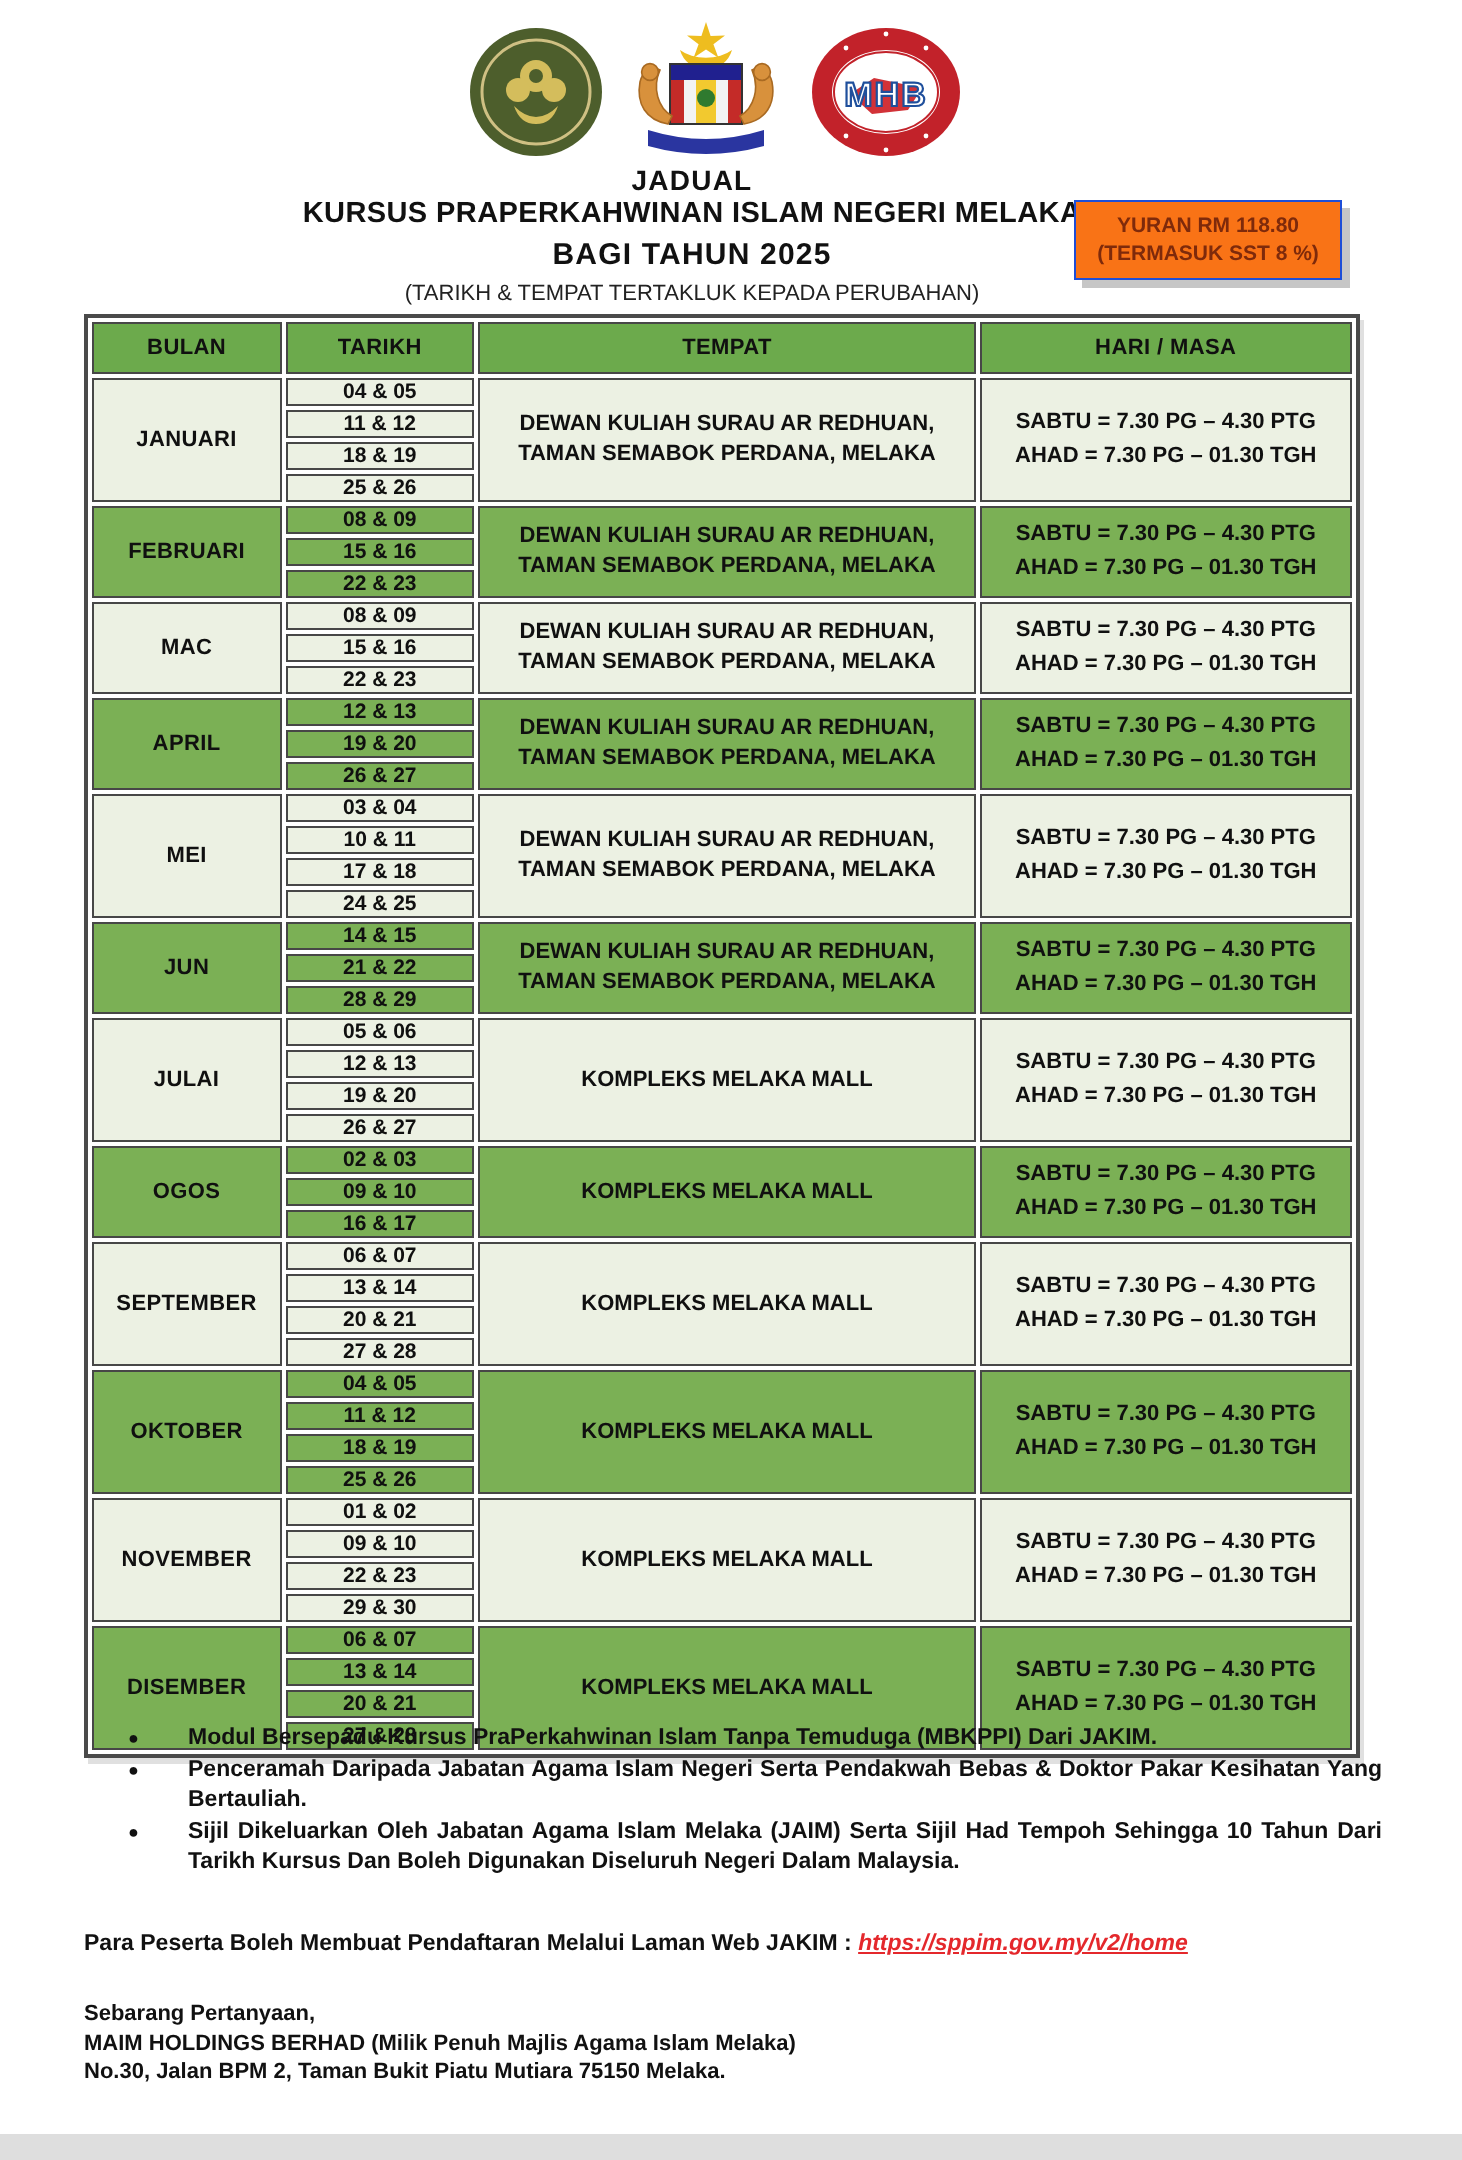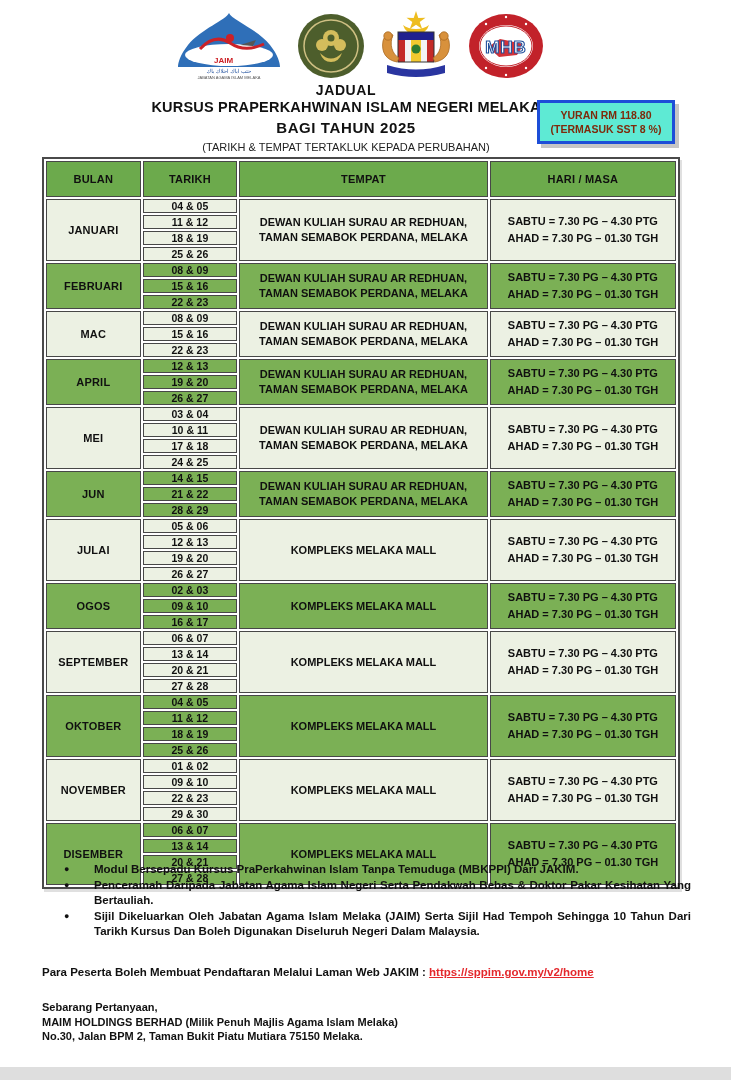--- a/index.html
+++ b/index.html
@@ -9,70 +9,58 @@
   .logos{position:absolute;top:10px;left:0;width:716px;display:flex;justify-content:center;
          align-items:center;gap:8px;}
   .logos span{display:inline-block;}
   
   .titles{position:absolute;top:82px;left:0;width:692px;text-align:center;}
   .t1{font-size:14px;font-weight:bold;letter-spacing:.6px;}
   .t2{font-size:14.5px;font-weight:bold;margin-top:1px;letter-spacing:.2px;}
   .t3{font-size:15px;font-weight:bold;margin-top:4px;letter-spacing:.6px;}
   .t4{font-size:11px;margin-top:5px;color:#222;}
   
-  .feebox{position:absolute;left:537px;top:100px;width:128px;background:#5eead4;
-          border:3px solid #1d4ed8;box-shadow:4px 4px 0 #c6c6c6;color:#7e2a0b;
+  .feebox{position:absolute;left:537px;top:100px;width:128px;background:#f97316;
+          border:1px solid #1d4ed8;box-shadow:4px 4px 0 #c6c6c6;color:#7e2a0b;
           font-size:10.5px;font-weight:bold;text-align:center;padding:5px 2px;line-height:14px;}
   
   table.sched{position:absolute;top:157px;left:42px;width:638px;table-layout:fixed;
               border-collapse:separate;border-spacing:2px;background:#fff;
               border:2px solid #4a4a4a;box-shadow:2px 3px 0 rgba(0,0,0,.12);}
   table.sched th,table.sched td{box-sizing:border-box;border:1px solid #474747;
               text-align:center;vertical-align:middle;font-weight:bold;padding:0;color:#101010;}
-  table.sched th{background:#6caa4c;height:36px;font-size:11px;letter-spacing:.2px;}
+  table.sched th{background:#6caa4c;height:26px;font-size:11px;letter-spacing:.2px;}
   td.date{font-size:10.5px;height:13px;line-height:12px;}
   td.bulan{font-size:11px;letter-spacing:.2px;}
   td.tempat{font-size:11px;line-height:15px;white-space:pre-line;}
   td.hari{font-size:11px;line-height:17px;white-space:pre-line;}
   tr.light td{background:#ecf1e3;}
   tr.green td{background:#7bb055;}
   
   .notes{position:absolute;top:862px;left:64px;right:40px;}
   .note-item{display:flex;margin-bottom:1px;}
   .bullet{width:30px;flex:0 0 30px;font-size:9px;line-height:15px;}
   .note-text{flex:1;font-size:11.5px;font-weight:bold;line-height:15px;text-align:justify;}
   
   .reg{position:absolute;top:966px;left:42px;font-size:11.5px;font-weight:bold;}
-  .reg a{color:#e4282c;text-decoration:underline;font-weight:bold;}
+  .reg a{color:#e4282c;text-decoration:underline;font-weight:bold;font-style:italic;}
   
   .contact{position:absolute;top:1000px;left:42px;right:30px;font-size:11px;
            font-weight:bold;line-height:14.5px;}
   .addr-row{display:flex;align-items:baseline;justify-content:space-between;}
   .phones{font-size:13.5px;margin-left:26px;letter-spacing:.3px;}
   
   .footer-strip{position:absolute;left:0;right:0;bottom:0;height:13px;background:#dedede;}
 </style>
 </head>
 <body>
 
 <div class="page">
 
   <div class="logos">
-    <span>
-      <svg width="118" height="70" viewBox="0 0 118 70">
-        <path d="M59 2 C56 9 31 18 18 34 C10 44 8 52 8 56 L110 56 C110 52 108 44 100 34 C87 18 62 9 59 2 Z" fill="#2f6fb8"></path>
-        <ellipse cx="59" cy="44" rx="44" ry="11" fill="#ffffff"></ellipse>
-        <path d="M30 38 Q45 22 60 32 T94 33" stroke="#cc2127" stroke-width="3" fill="none"></path>
-        <circle cx="60" cy="27" r="4" fill="#cc2127"></circle>
-        <path d="M70 34 l16 -5 l-3 6 Z" fill="#555"></path>
-        <text x="44" y="52" font-size="8" font-weight="bold" fill="#cc2127">JAIM</text>
-        <text x="59" y="62" font-size="5.5" fill="#1f4f9c" text-anchor="middle">حتب اباك احلاك باك</text>
-        <text x="59" y="68" font-size="4" fill="#555" text-anchor="middle">JABATAN AGAMA ISLAM MELAKA</text>
-      </svg>
-    </span>
     <span>
       <svg width="70" height="70" viewBox="0 0 70 70">
         <ellipse cx="35" cy="35" rx="33" ry="32" fill="#4d5e2c"></ellipse>
         <ellipse cx="35" cy="35" rx="27" ry="26" fill="none" stroke="#cfc083" stroke-width="1.5"></ellipse>
         <circle cx="35" cy="27" r="8" fill="#d4bd5c"></circle>
         <circle cx="26" cy="34" r="6" fill="#d4bd5c"></circle>
         <circle cx="44" cy="34" r="6" fill="#d4bd5c"></circle>
         <path d="M24 42 Q35 53 46 42 Q43 51 35 51 Q27 51 24 42 Z" fill="#d4bd5c"></path>
         <circle cx="35" cy="27" r="3.5" fill="#4d5e2c"></circle>
       </svg>

